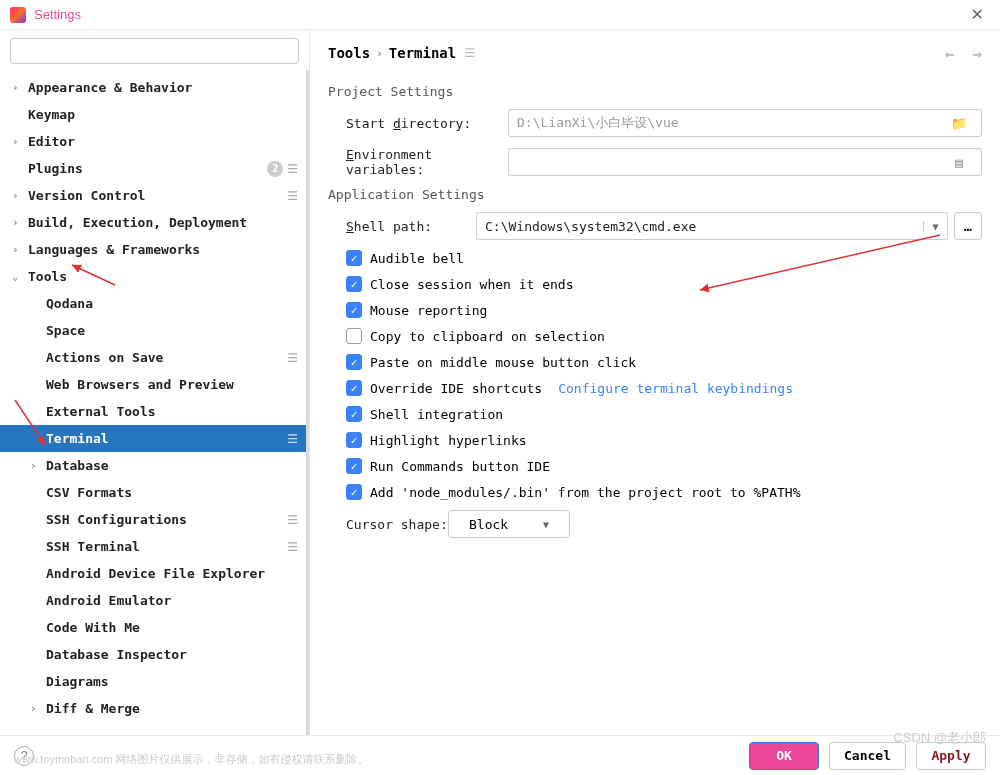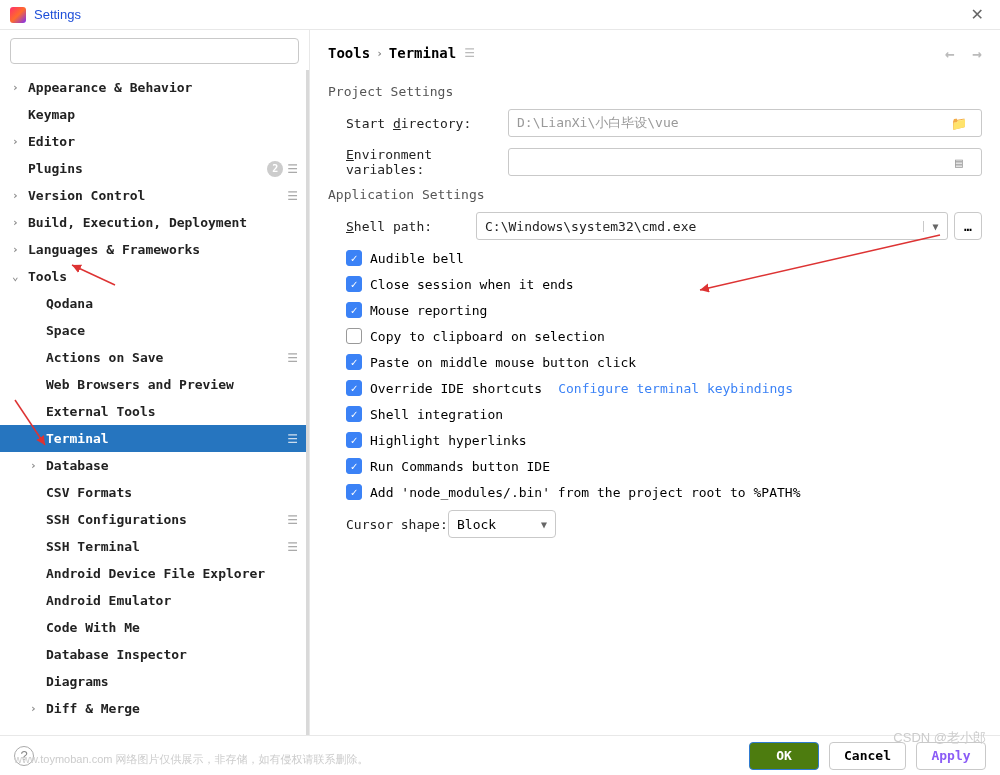--- a/index.html
+++ b/index.html
@@ -18,21 +18,21 @@
   align-items: center;
   padding: 0 10px;
   border-bottom: 1px solid #e8e8e8;
 }
 .app-icon {
   width: 16px; height: 16px;
   background: linear-gradient(135deg, #fe2e6d 0%, #ff6b2c 50%, #7b2ff7 100%);
   border-radius: 3px;
   margin-right: 8px;
 }
-.titlebar .title { flex: 1; color: #1d4ed8; }
+.titlebar .title { flex: 1; color: #ec4899; }
 .titlebar .close { font-size: 16px; color: #666; cursor: pointer; padding: 0 6px; }
 .content {
   display: flex;
   height: 705px;
 }
 .sidebar {
   width: 310px;
   border-right: 1px solid #e8e8e8;
   display: flex;
   flex-direction: column;
@@ -214,27 +214,27 @@
   justify-content: center;
   font-size: 11px;
   color: #fff;
 }
 .checkbox.checked {
   background: #3b82f6;
   border-color: #3b82f6;
 }
 .link { color: #3b82f6; cursor: pointer; margin-left: 8px; font-family: Consolas, Menlo, monospace; }
 .select {
-  width: 108px;
+  width: 122px;
   height: 28px;
   border: 1px solid #c9c9c9;
   border-radius: 4px;
   display: flex;
   align-items: center;
-  padding: 0 8px;
+  padding: 0 20px;
   justify-content: space-between;
 }
 .footer {
   height: 40px;
   border-top: 1px solid #e8e8e8;
   display: flex;
   align-items: center;
   padding: 0 14px;
 }
 .help-icon {
@@ -256,22 +256,22 @@
   border-radius: 4px;
   background: #fff;
   display: flex;
   align-items: center;
   justify-content: center;
   cursor: pointer;
   padding: 0 14px;
   font-family: Consolas, Menlo, monospace;
   font-weight: bold;
 }
-.btn.primary { background: #4d7c0f; border-color: #2f7bd1; color: #fff; }
-.btn.disabled { color: #8b5cf6; }
+.btn.primary { background: #ec4899; border-color: #2f7bd1; color: #fff; }
+.btn.disabled { color: #7f1d1d; }
 .annotation-arrow {
   position: absolute;
   pointer-events: none;
 }
 .watermark {
   position: absolute;
   bottom: 8px; left: 14px;
   color: #ccc;
   font-size: 11px;
   font-family: Liberation Sans, sans-serif;

